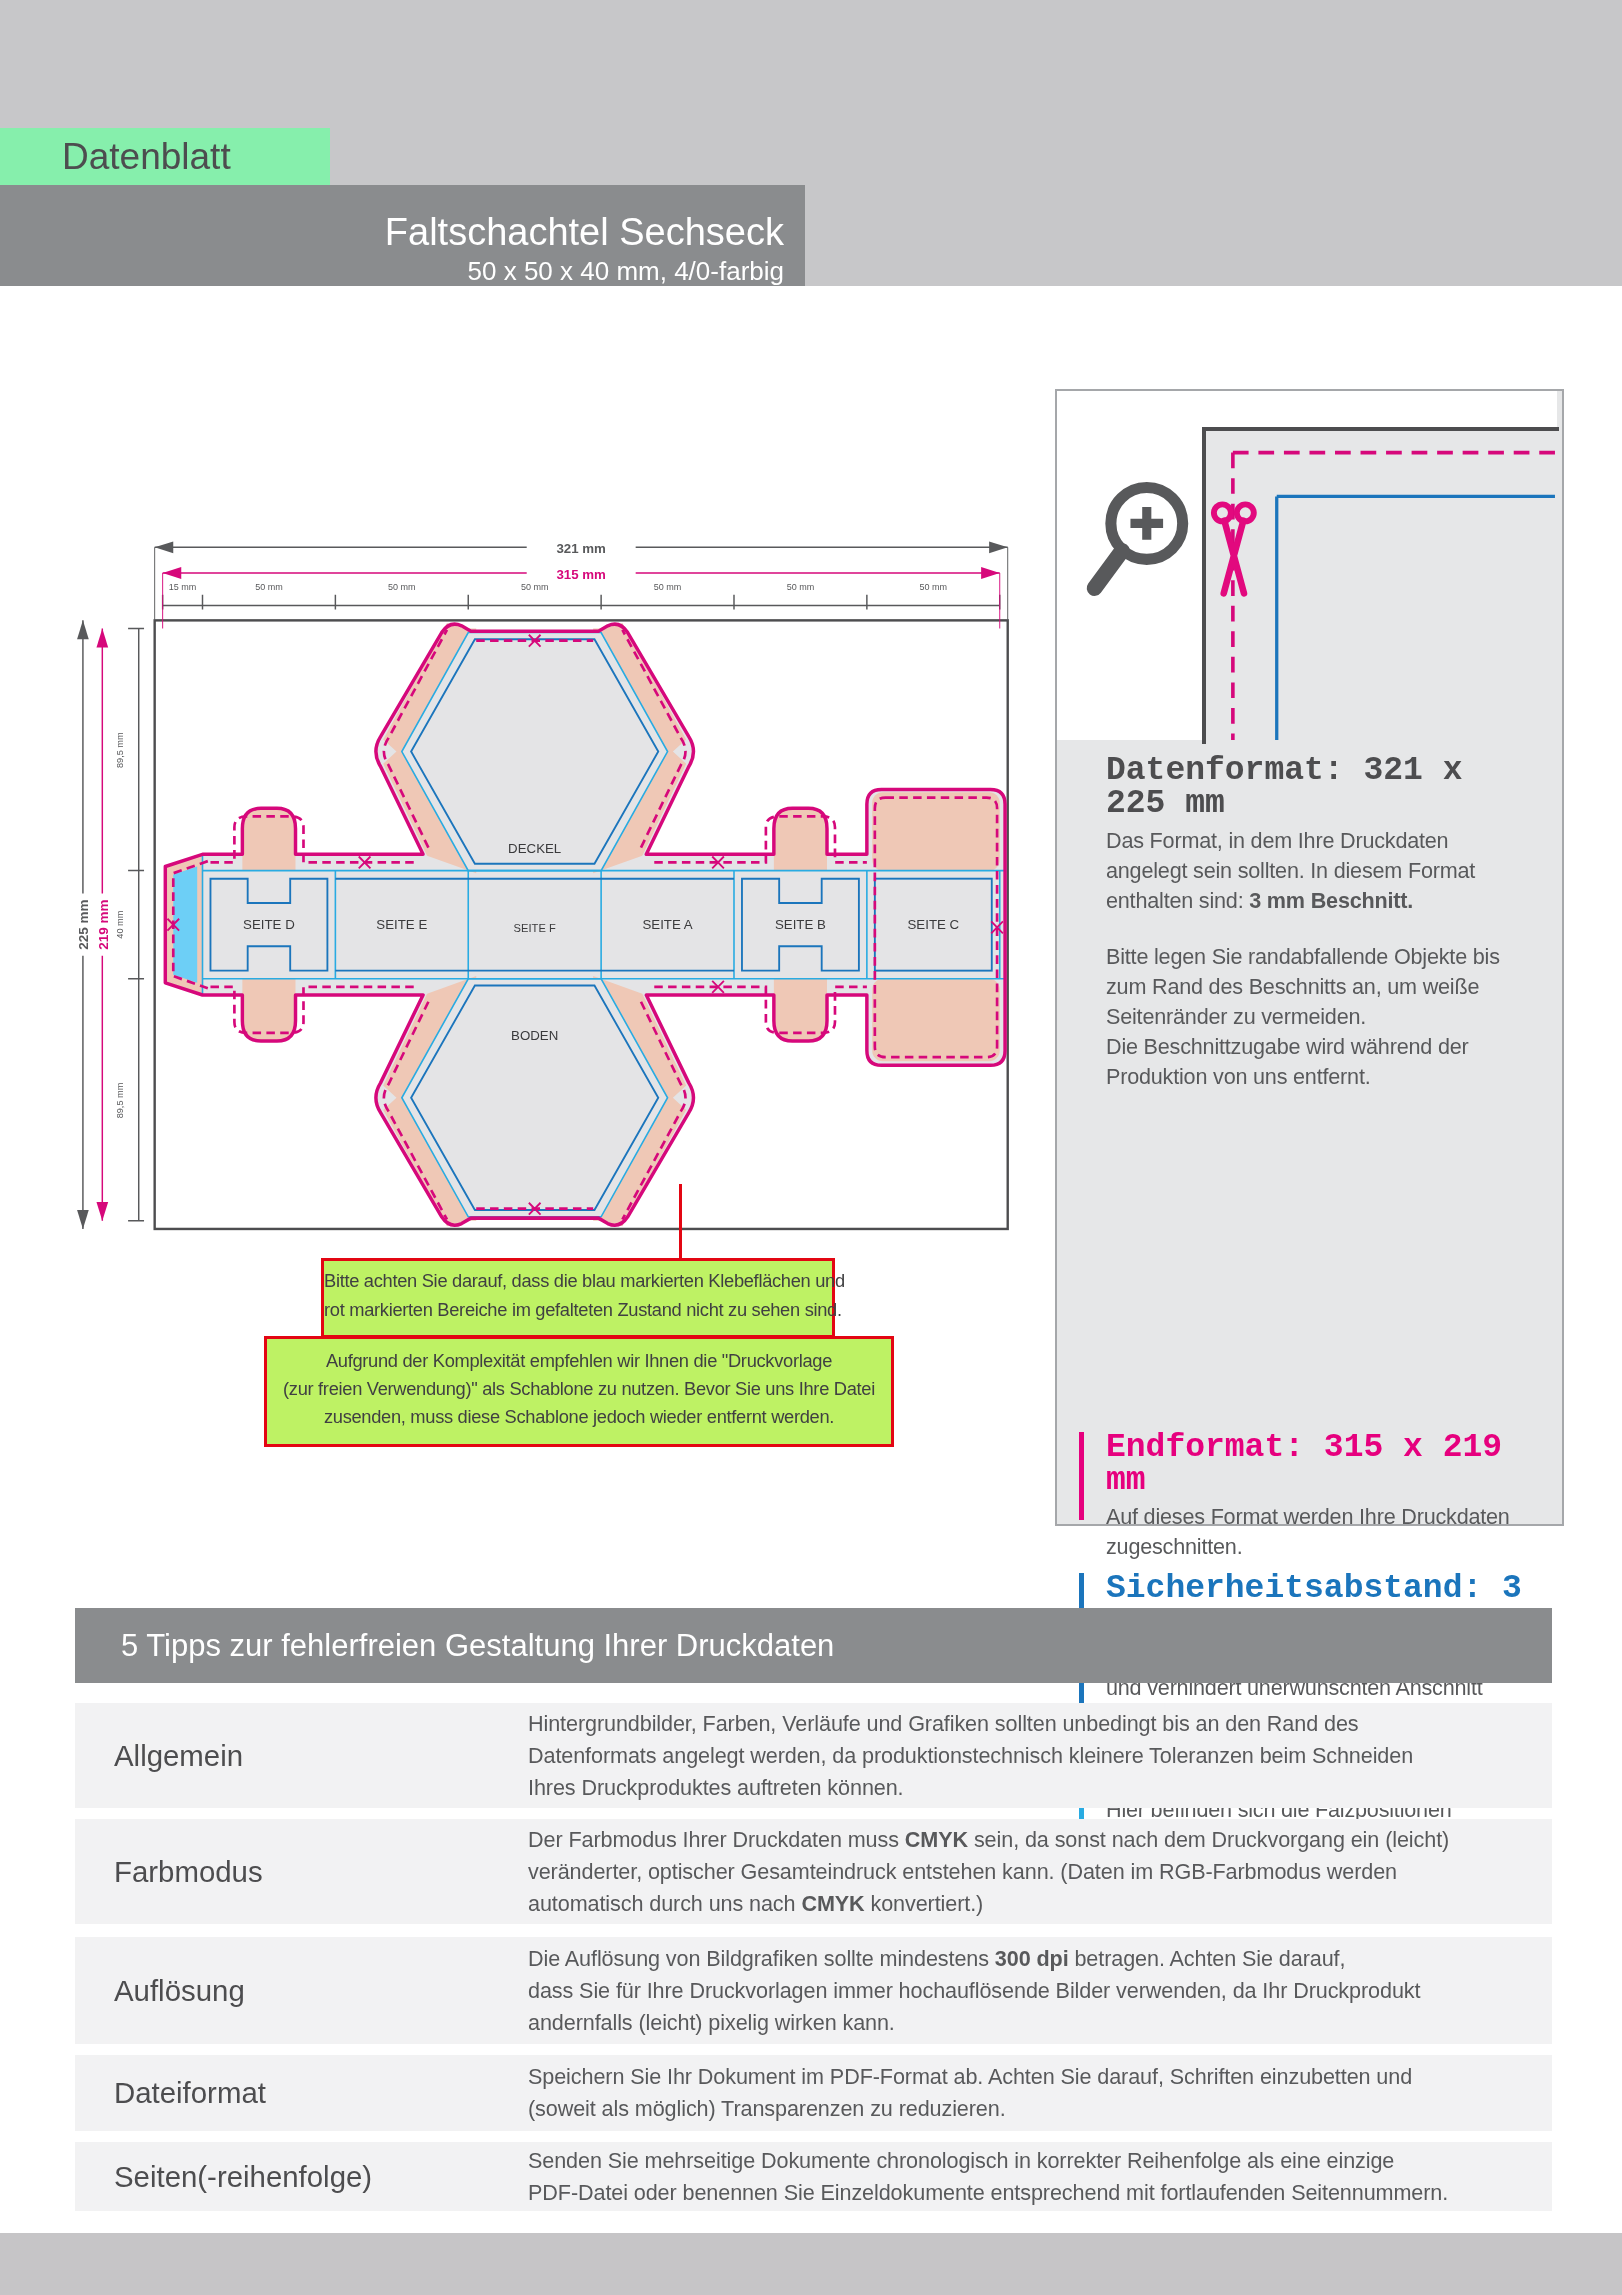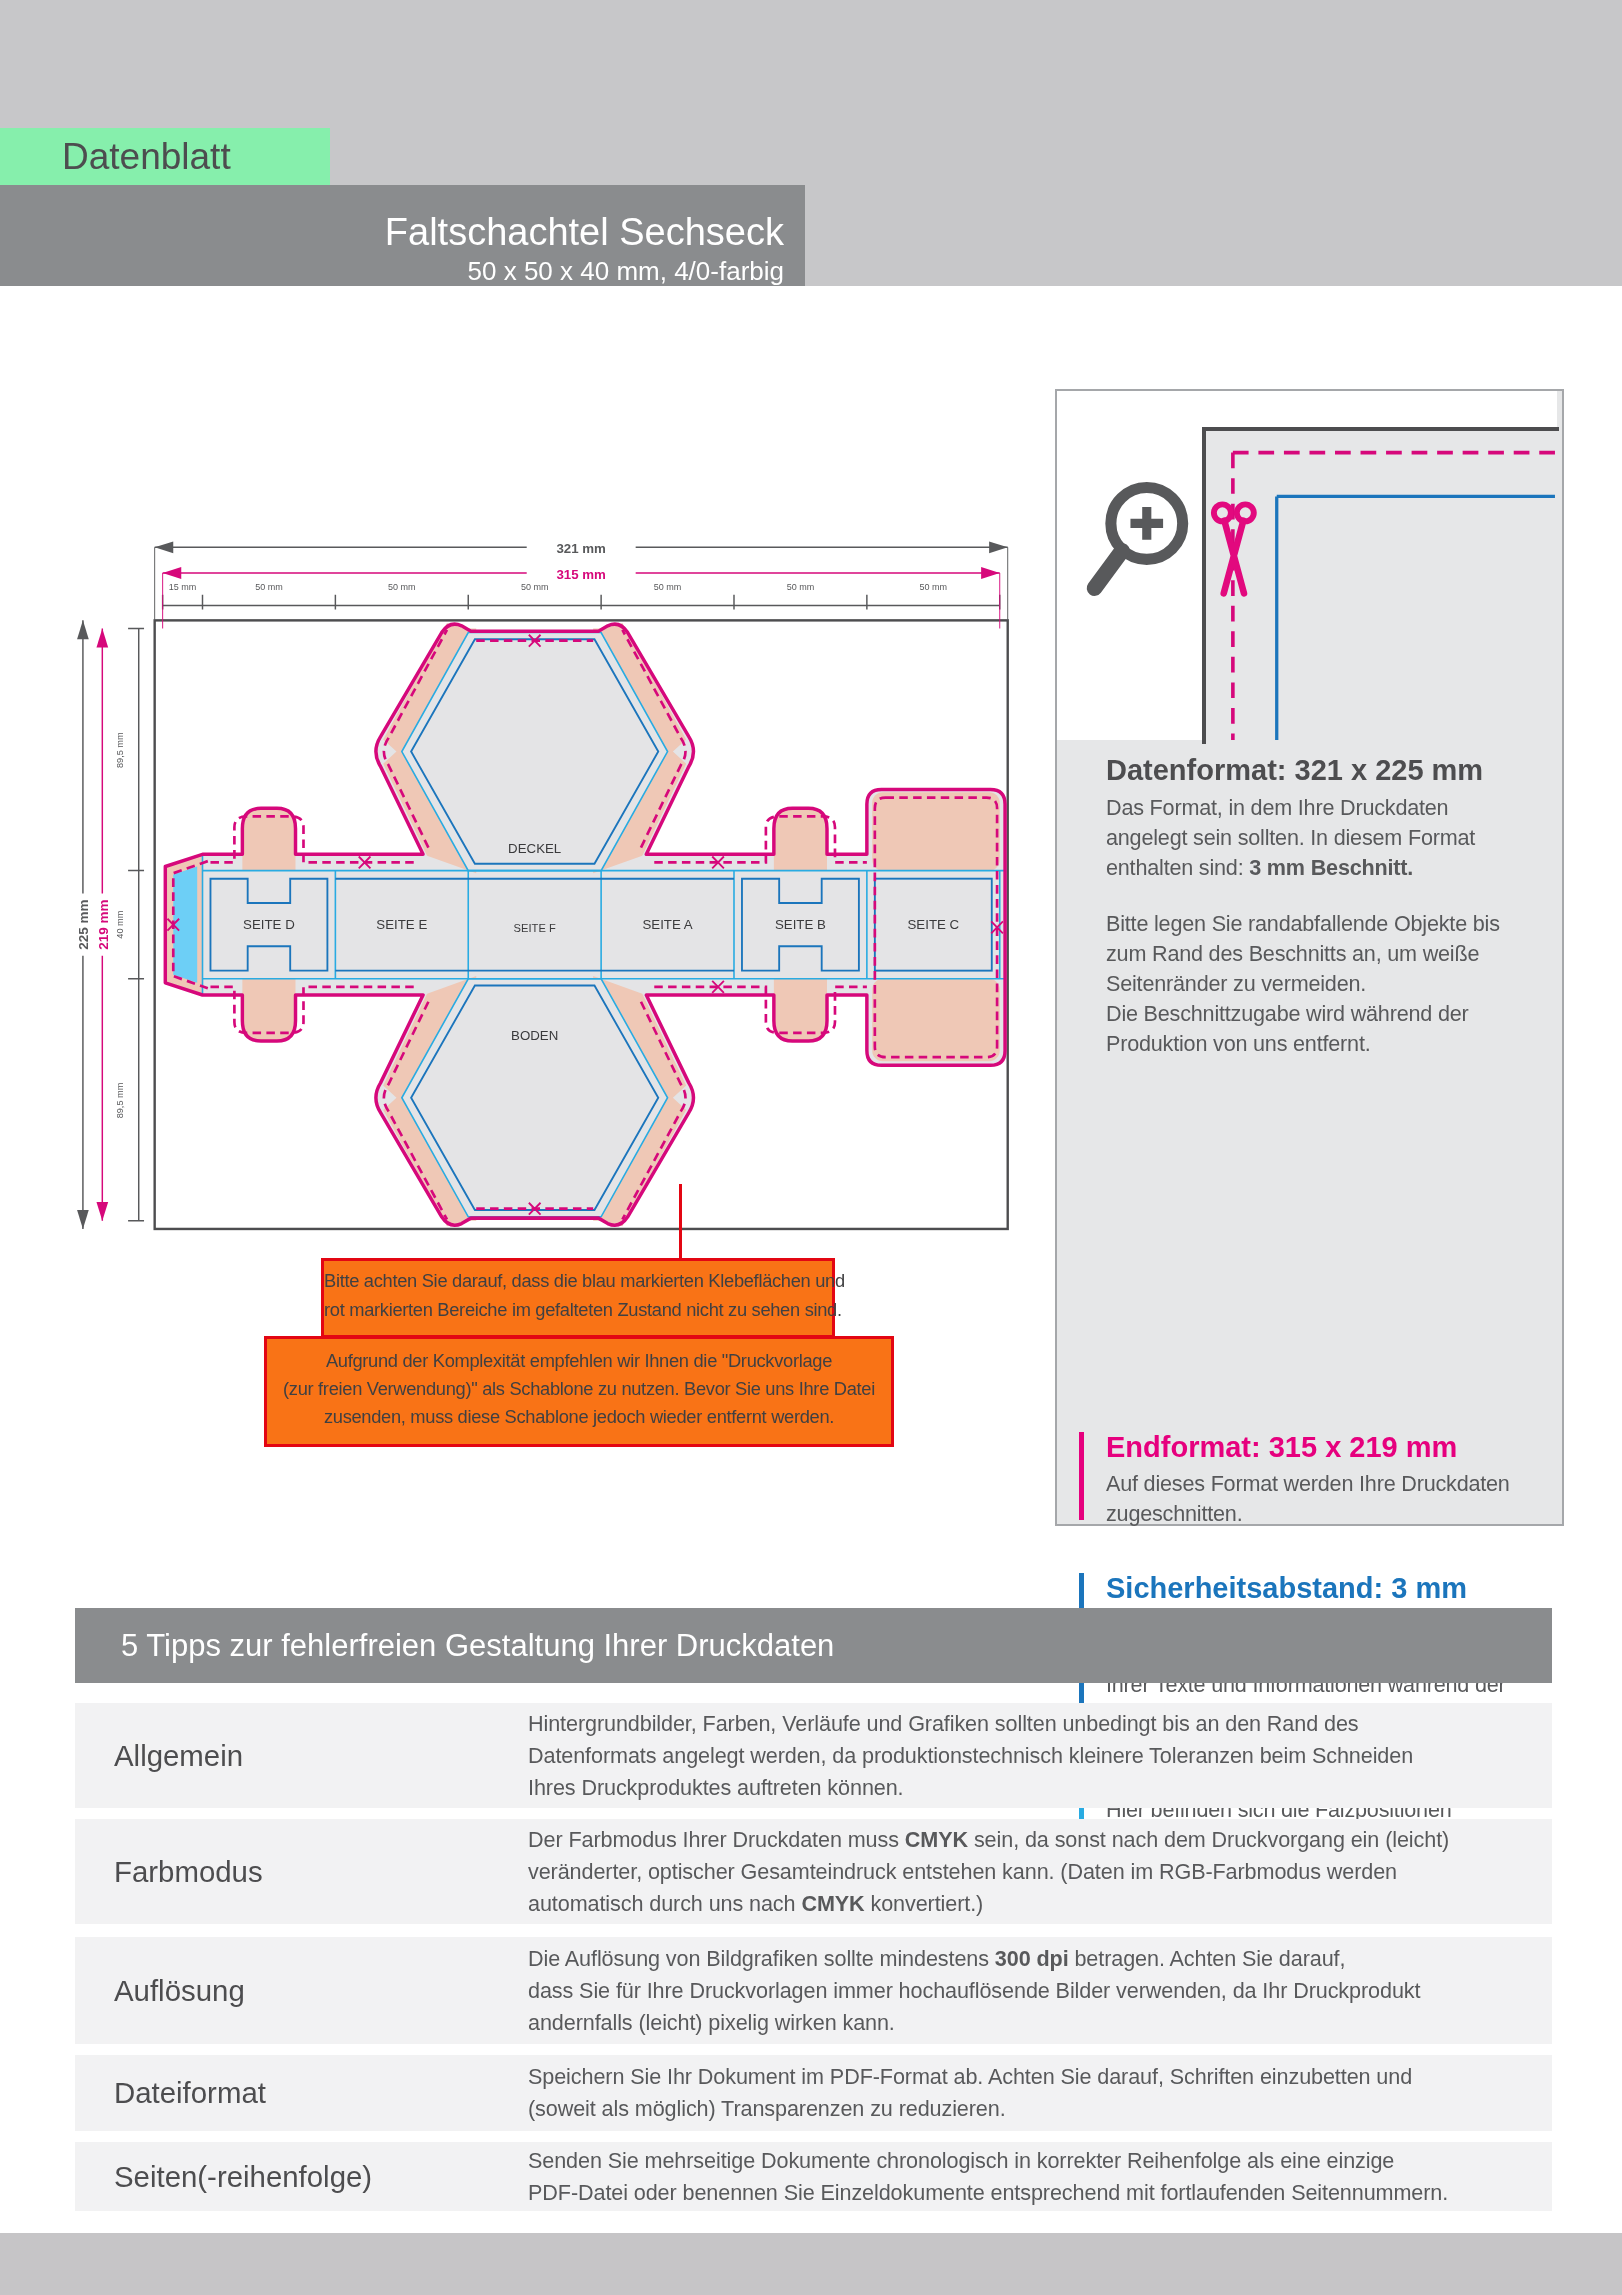--- a/index.html
+++ b/index.html
@@ -18,38 +18,38 @@
   
   .drawing{left:59px;top:523px;width:962px;height:733px;}
   svg text{font-family:"Liberation Sans",sans-serif;}
   .dimtext{font-size:5px;font-weight:bold;fill:#58595b;}
   .dimtext.pink{fill:#d6087b;}
   .rultext{font-size:3.4px;fill:#58595b;}
   .paneltext{font-size:5px;fill:#3a3a3c;}
   .paneltext.small{font-size:4.2px;}
 
   .red-connector{left:679px;top:1184px;width:2.6px;height:75px;background:#e30613;}
-  .note-box{background:#f97316;border:3.3px solid #e30613;text-align:center;color:#404042;}
+  .note-box{background:#bef264;border:3.3px solid #e30613;text-align:center;color:#404042;}
   .note1{left:321px;top:1258px;width:508px;height:69px;padding-top:5.2px;}
   .note1 .tl{font-size:18.3px;line-height:29px;white-space:nowrap;letter-spacing:-0.3px;}
   .note2{left:264px;top:1336px;width:624px;height:97px;padding-top:8px;}
   .note2 .tl{font-size:18.3px;line-height:28px;white-space:nowrap;letter-spacing:-0.3px;}
 
   
   .side-panel{left:1055px;top:389px;width:505px;height:1133px;border:2.6px solid #a5a7aa;background:#e6e7e8;}
   .detail-section{position:absolute;left:0;top:0;width:500px;height:349px;background:#ffffff;}
   .detail-corner{position:absolute;left:145px;top:36px;width:353px;height:313px;background:#e6e7e8;
                  border-top:4.6px solid #4d4d4f;border-left:4.6px solid #4d4d4f;}
   .info-section{position:absolute;left:0;top:349px;width:500px;height:779px;}
   .info-block{position:absolute;left:49px;right:15.7px;}
   .info-bar{position:absolute;left:22px;width:4.6px;}
   .bar-pink{background:#e6007e;}
   .bar-blue{background:#1b75bc;}
   .bar-cyan{background:#29abe2;}
-  .info-h{font-size:29px;font-weight:bold;line-height:33px;margin-bottom:5.2px;}
+  .info-h{font-size:33px;font-weight:bold;line-height:33px;margin-bottom:5.2px;font-family:Liberation Mono, monospace;}
   .h-gray{color:#4d4d4f;}
   .h-pink{color:#e6007e;}
   .h-blue{color:#1b75bc;}
   .h-cyan{color:#29abe2;}
   .info-block .tl{font-size:21.6px;line-height:30px;color:#58595b;white-space:nowrap;letter-spacing:-0.2px;}
   .info-gap{height:26px;}
 
   
   .tips-header{left:75px;top:1608px;width:1477px;height:75px;background:#8a8c8e;}
   .tips-header span{display:block;padding-left:46px;line-height:75px;font-size:31px;color:#ffffff;}

